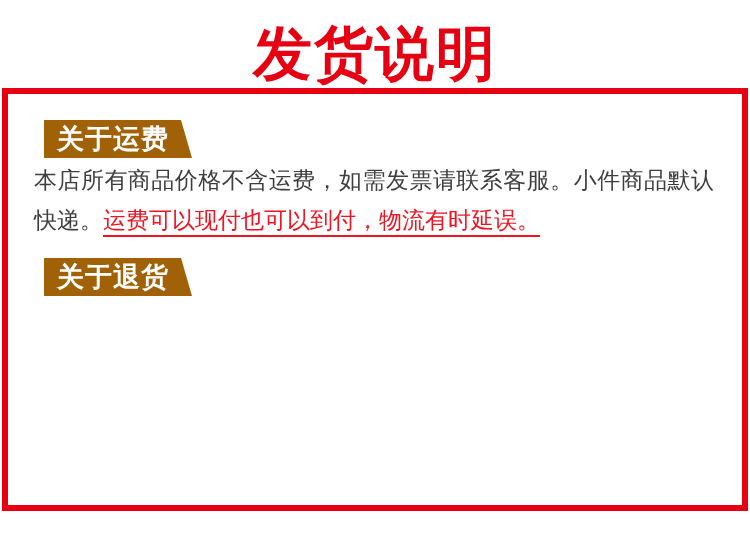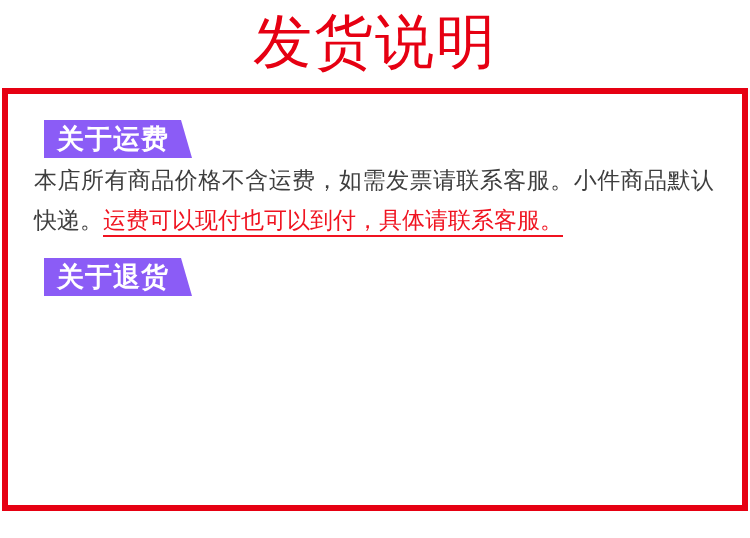--- a/index.html
+++ b/index.html
@@ -5,44 +5,44 @@
   html, body { margin: 0; padding: 0; }
   body {
     width: 750px;
     height: 538px;
     background: #ffffff;
     font-family: "Liberation Sans", sans-serif;
     overflow: hidden;
     position: relative;
   }
   .title {
-    margin: 0;
+    margin: 12px;
     height: 84px;
     line-height: 84px;
     text-align: center;
     font-size: 59px;
-    font-weight: 400;
+    font-weight: 700;
     color: #e60012;
     letter-spacing: 2px;
   }
   .box {
     position: absolute;
     left: 2px;
     top: 88px;
     width: 734px;
     height: 411px;
     border: 6px solid #e60012;
     background: #ffffff;
     overflow: hidden;
   }
   .banner {
     margin: 26px 0 0 36px;
     width: 148px;
     height: 38px;
-    background: #8b5cf6;
+    background: #a16207;
     clip-path: polygon(0 0, calc(100% - 11px) 0, 100% 100%, 0 100%);
     display: flex;
     align-items: center;
     justify-content: center;
     padding-right: 0;
   }
   .banner-label {
     font-size: 27px;
     font-weight: bold;
     color: #ffffff;
@@ -72,21 +72,21 @@
 <div class="page">
 
   <h1 class="title">发货说明</h1>
 
   <div class="box">
 
     <section class="shipping">
       <div class="banner">
         <span class="banner-label">关于运费</span>
       </div>
-      <p class="para"><span>本店所有商品价格不含运费，如需发票请联系客服。小件商品默认快递。</span><span class="red u">运费可以现付也可以到付，具体请联系客服。</span></p>
+      <p class="para"><span>本店所有商品价格不含运费，如需发票请联系客服。小件商品默认快递。</span><span class="red u">运费可以现付也可以到付，物流有时延误。</span></p>
     </section>
 
     <section class="returns">
       <div class="banner">
         <span class="banner-label">关于退货</span>
       </div>
     </section>
 
   </div>
 </div>

